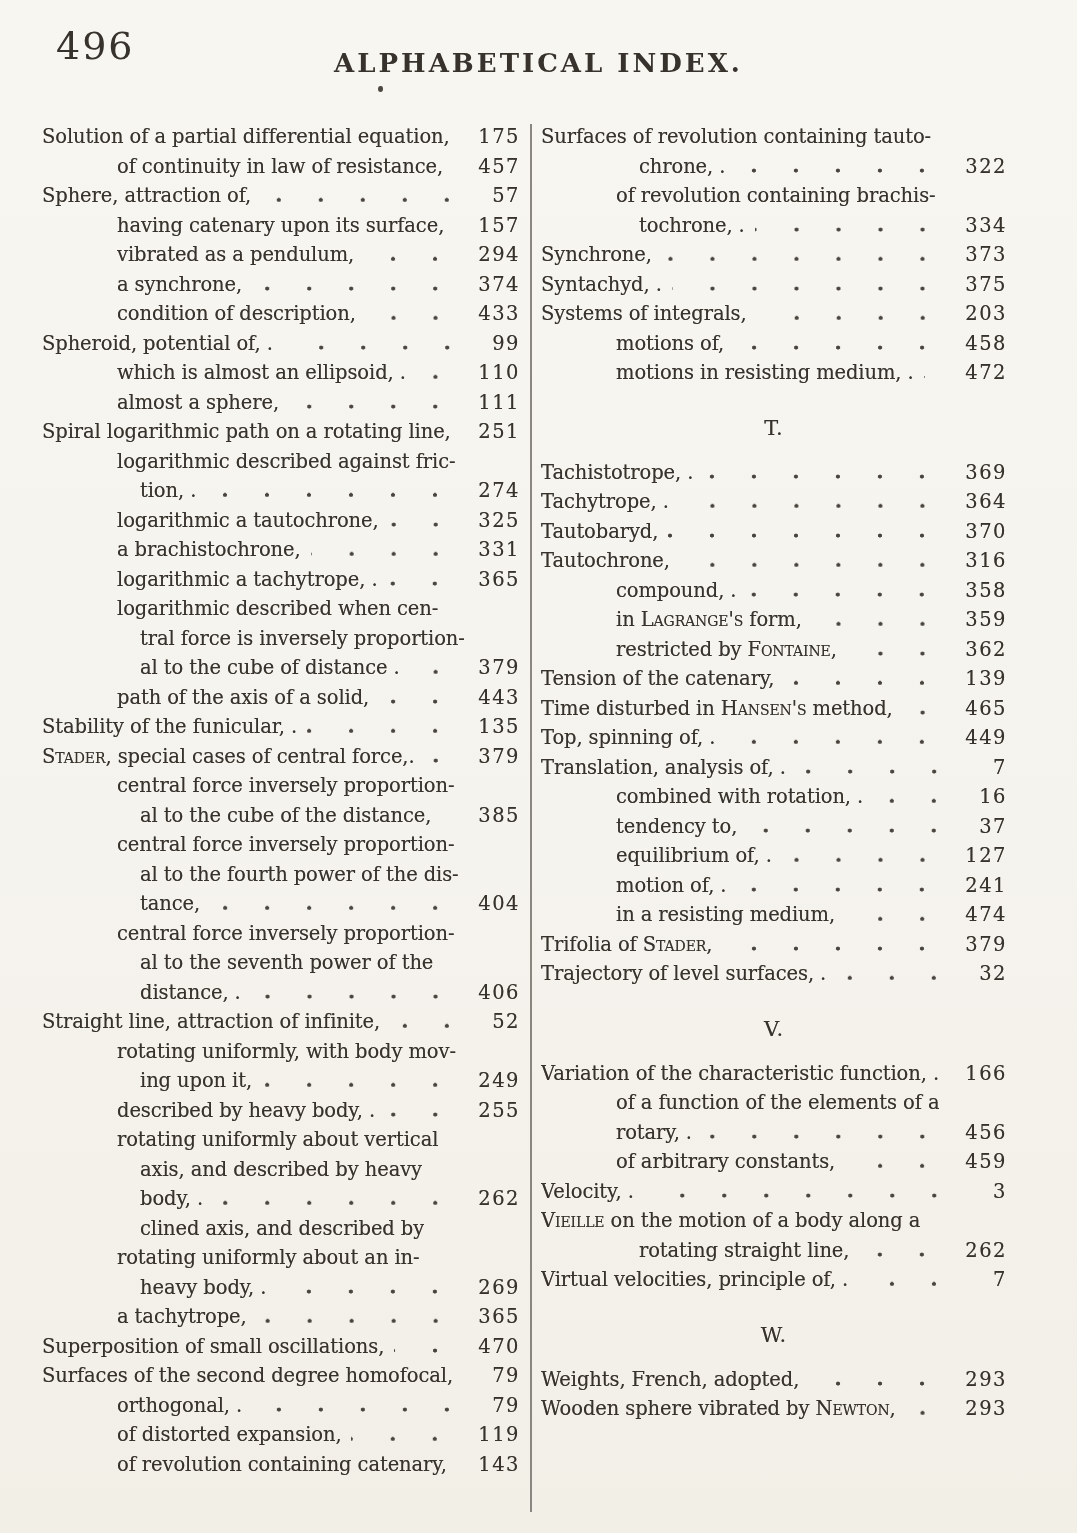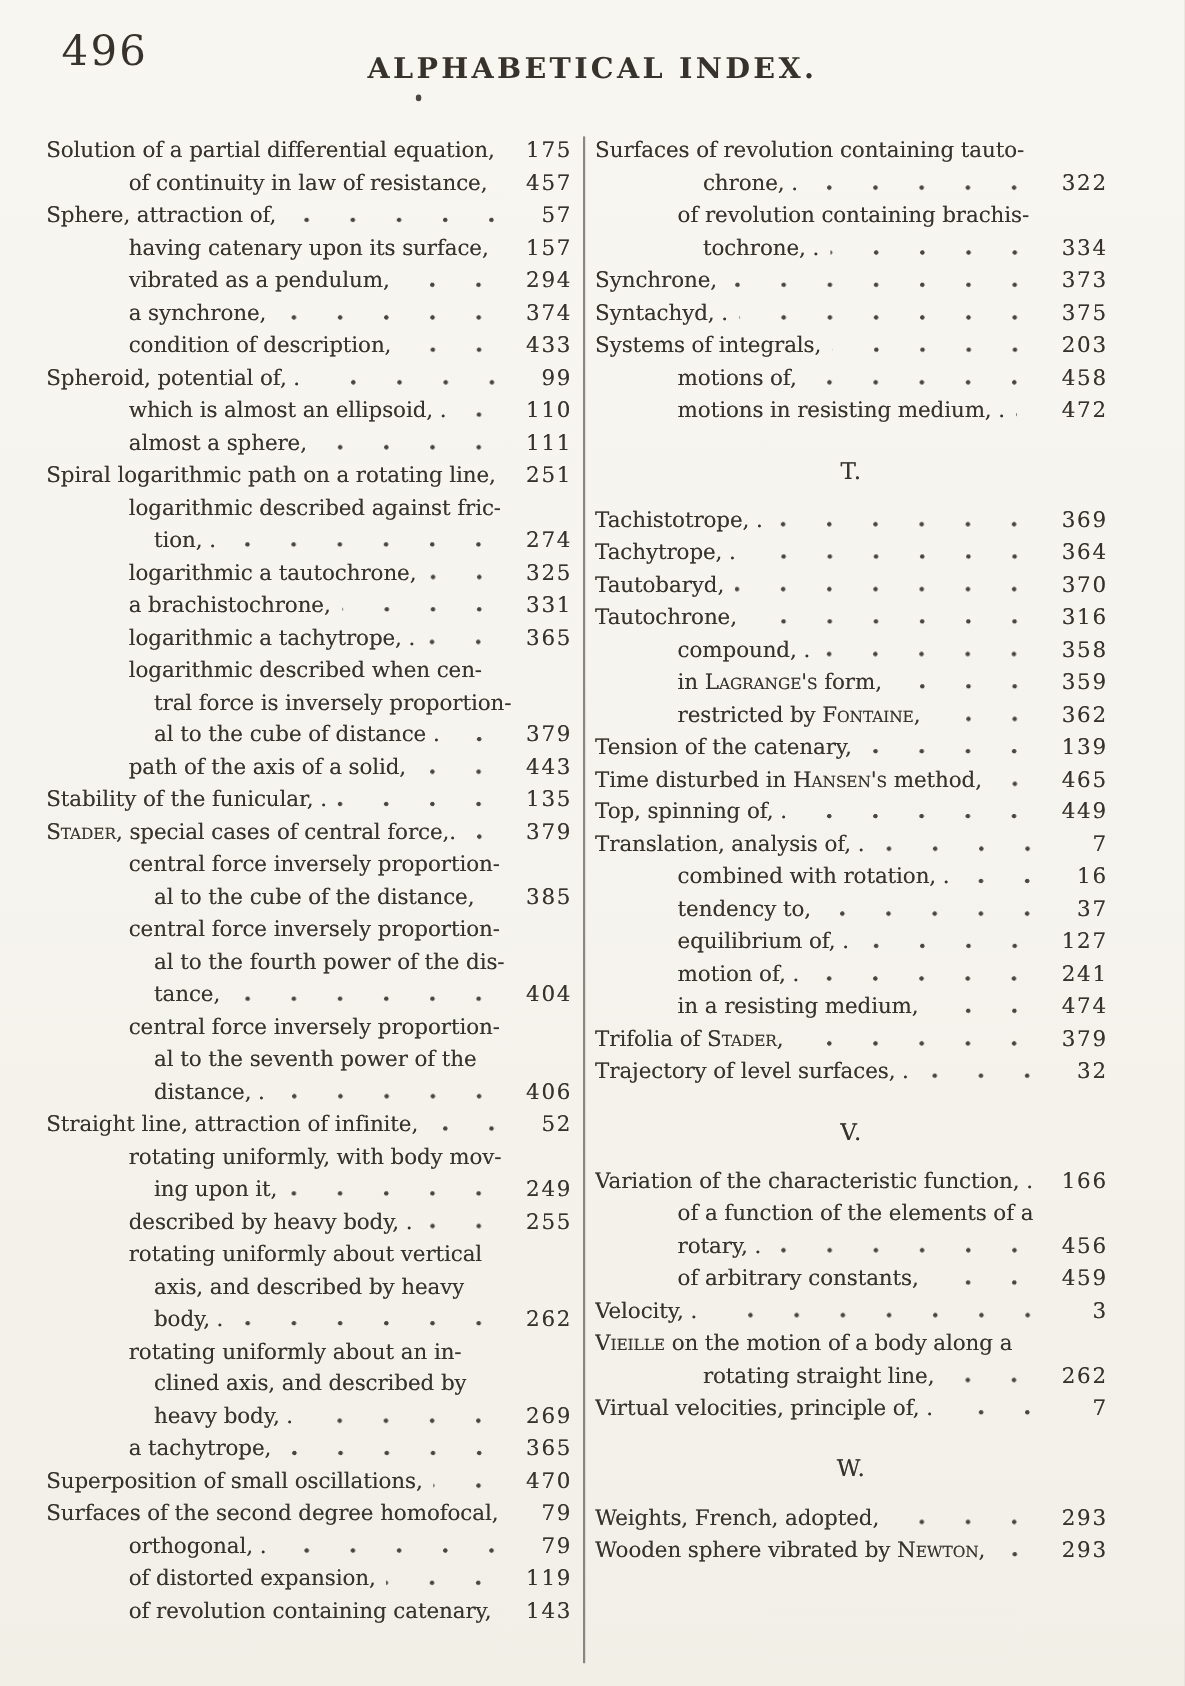--- a/index.html
+++ b/index.html
@@ -225,25 +225,25 @@
         <span class="txt"><span>rotating uniformly about vertical</span></span>
       </div>
       <div class="entry ind2">
         <span class="txt"><span>axis, and described by heavy</span></span>
       </div>
       <div class="entry ind2">
         <span class="txt"><span>body, .</span></span>
         <span class="leader"></span>
         <span class="pg">262</span>
       </div>
+      <div class="entry ind2">
+        <span class="txt"><span>clined axis, and described by</span></span>
+      </div>
       <div class="entry ind1">
         <span class="txt"><span>rotating uniformly about an in-</span></span>
-      </div>
-      <div class="entry ind2">
-        <span class="txt"><span>clined axis, and described by</span></span>
       </div>
       <div class="entry ind2">
         <span class="txt"><span>heavy body, .</span></span>
         <span class="leader"></span>
         <span class="pg">269</span>
       </div>
       <div class="entry ind1">
         <span class="txt"><span>a tachytrope,</span></span>
         <span class="leader"></span>
         <span class="pg">365</span>

